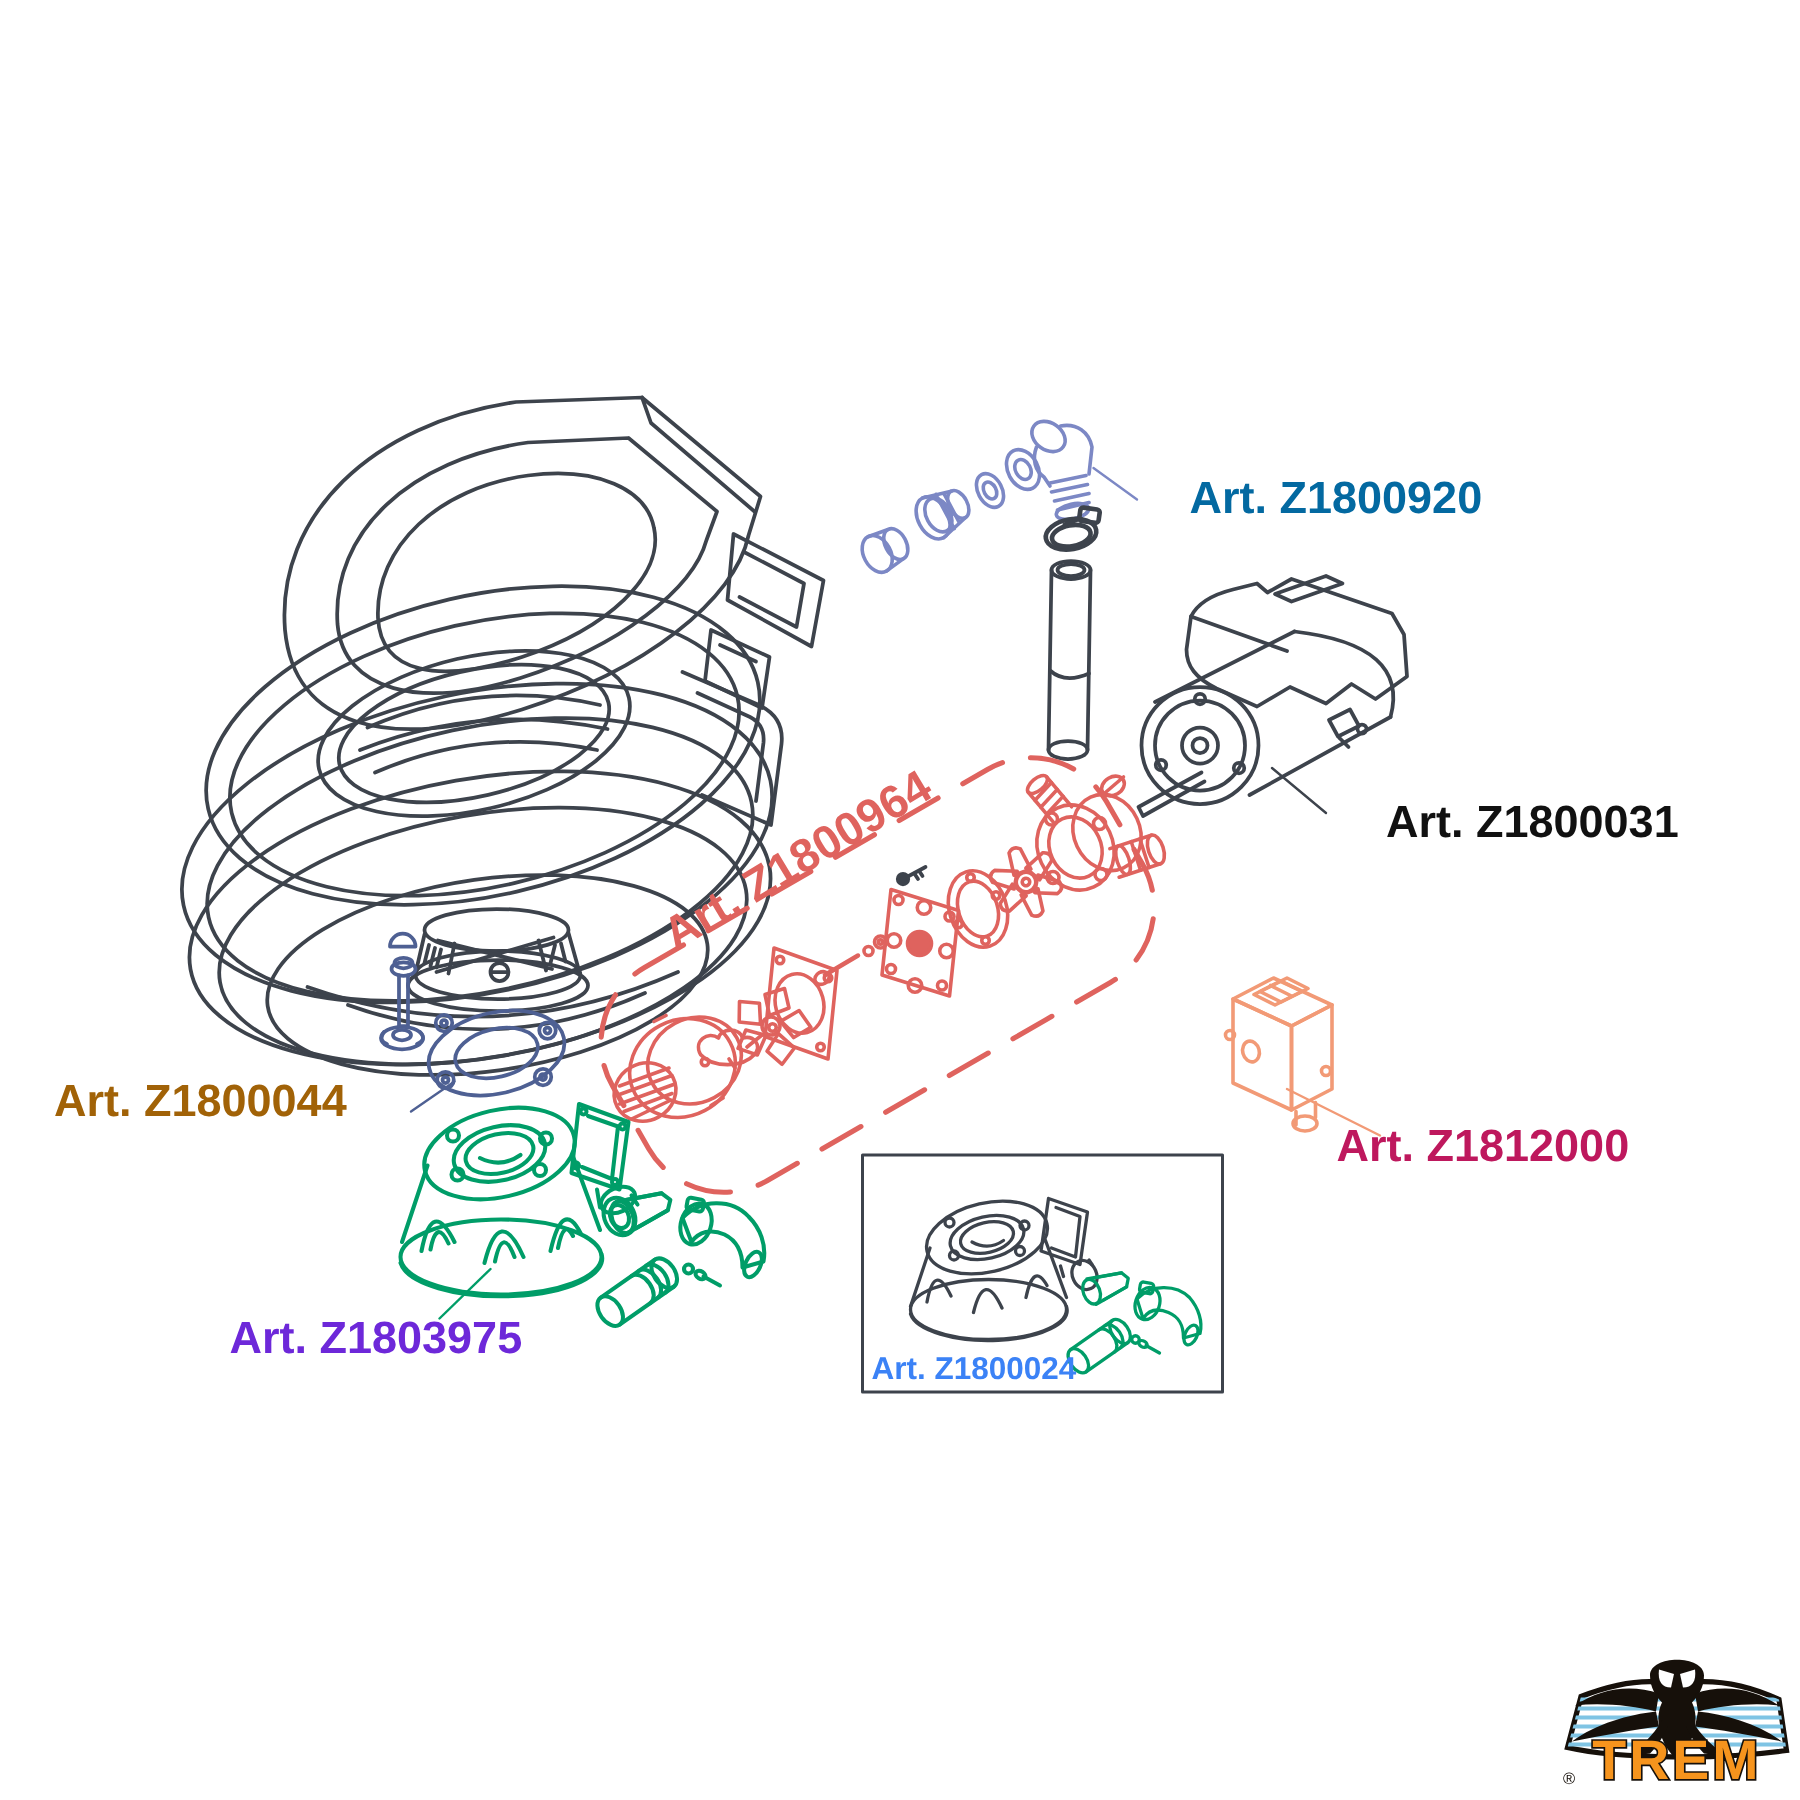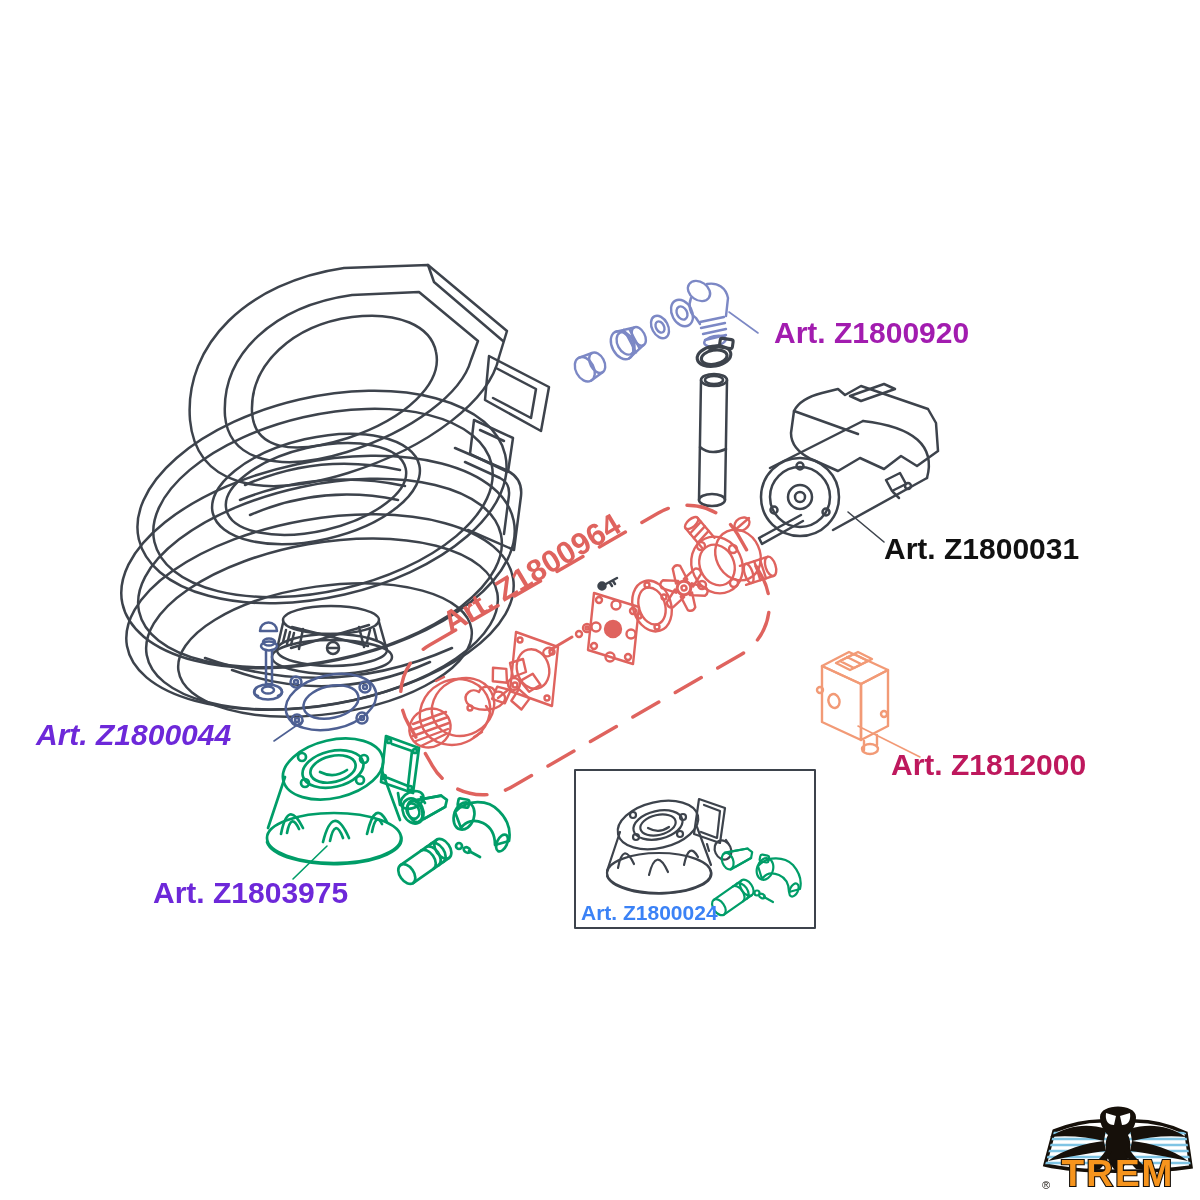--- a/index.html
+++ b/index.html
@@ -377,26 +377,26 @@
       <path d="M 68 52 C 62 62 54 70 44 76 L 60 74 C 66 68 70 60 72 56 Z"></path>
       <path d="M 88 52 C 94 62 102 70 112 76 L 96 74 C 90 68 86 60 84 56 Z"></path>
       <path style="fill:#ffffff" d="M 66 18 L 76 21 L 74 30 C 68 30 65 26 66 18 Z"></path>
       <path style="fill:#ffffff" d="M 90 18 L 80 21 L 82 30 C 88 30 91 26 90 18 Z"></path>
     </g>
     <text x="78" y="91" text-anchor="middle" font-size="37" font-weight="bold" letter-spacing="2" style="fill:#f6941d;stroke:#16100a;stroke-width:2.2;paint-order:stroke;font-family:'Liberation Sans',sans-serif">TREM</text>
     <text x="2" y="94" font-size="11" style="fill:#16100a;font-family:'Liberation Sans',sans-serif">®</text>
   </g>
 </svg>
 
-  <div class="lbl" style="left: 774px; top: 318px; color: #a21caf;">Art. Z1800920</div>
-
-  <div class="lbl" style="left: 884px; top: 534px; color: rgb(17, 17, 17);">Art. Z1800031</div>
+  <div class="lbl" style="left: 793px; top: 318px; color: #0369a1;">Art. Z1800920</div>
+
+  <div class="lbl" style="left: 924px; top: 534px; color: rgb(17, 17, 17);">Art. Z1800031</div>
 
   <div class="lbl lbl-rot" style="left: 437px; top: 612px; font-size: 31px; color: rgb(223, 99, 94);">Art. Z1800964</div>
 
-  <div class="lbl" style="left: 36px; top: 720px; color: #6d28d9; font-style: italic;">Art. Z1800044</div>
+  <div class="lbl" style="left: 36px; top: 720px; color: #a16207;">Art. Z1800044</div>
 
   <div class="lbl" style="left: 153px; top: 878px; color: #6d28d9;">Art. Z1803975</div>
 
   <div class="lbl lbl-small" style="left: 581px; top: 902px; color: #3b82f6;">Art. Z1800024</div>
 
   <div class="lbl" style="left: 891px; top: 750px; color: #be185d;">Art. Z1812000</div>
 </div>
 
 </body></html>

